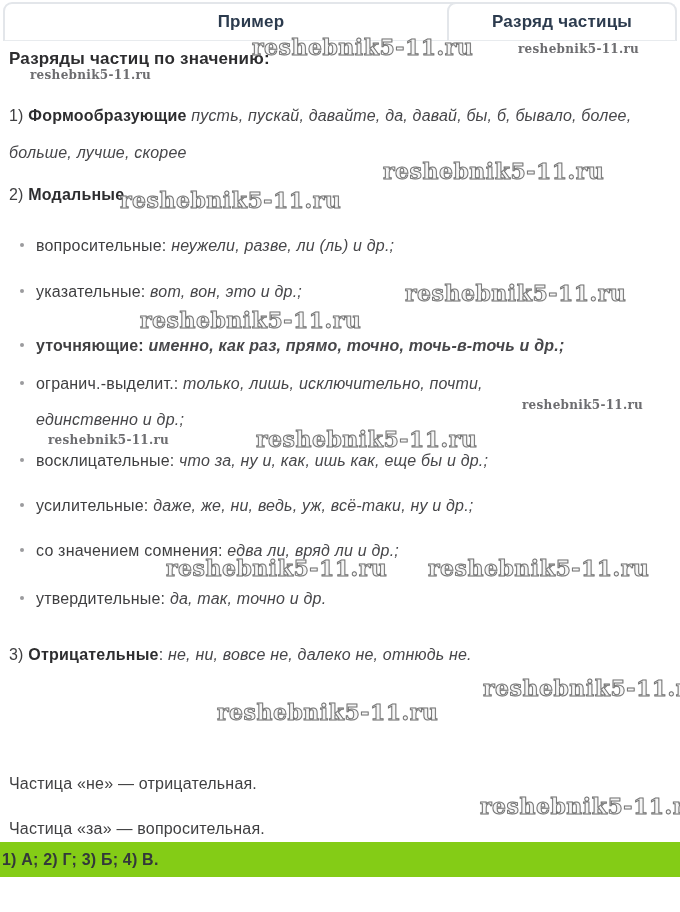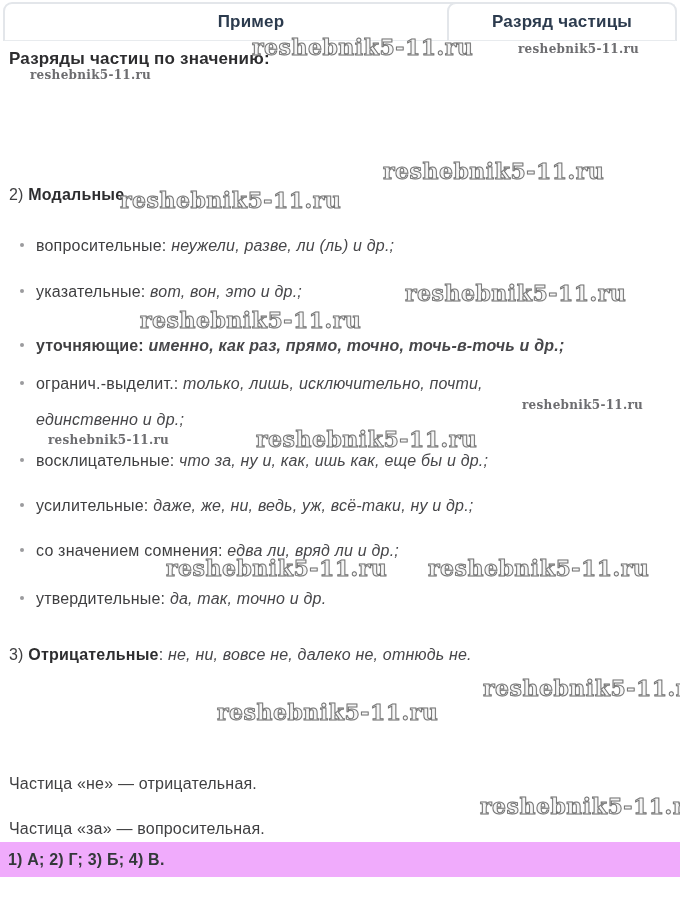--- a/index.html
+++ b/index.html
@@ -30,22 +30,22 @@
   .bullet { position:absolute; left:0; padding-left:36px; font-size:16px; line-height:22px; letter-spacing:0.2px; }
   .bullet .dot {
     position:absolute; left:20px; top:8px; width:4px; height:4px;
     border-radius:50%; background:#9b9b9e;
   }
   .bullet.wrap2 { line-height:36px; }
   .bullet.wrap2 .dot { top:15px; }
   
   .answer {
     position:absolute; left:0; right:0; top:842px; height:35px;
-    background:#f0abfc; display:flex; align-items:center;
-    font-size:16px; font-weight:600; color:#33383a; padding-left:8px; letter-spacing:0.2px;
+    background:#84cc16; display:flex; align-items:center;
+    font-size:16px; font-weight:600; color:#33383a; padding-left:2px; letter-spacing:0.2px;
   }
   
   .wm { position:absolute; white-space:nowrap; font-family:"DejaVu Serif","Liberation Serif",serif; font-weight:bold; pointer-events:none; }
   .wm-big {
     font-size:22px; color:#f6f6f6;
     -webkit-text-stroke:1px #757575; text-stroke:1px #757575;
     text-shadow:0 0 1px #8a8a8a;
     letter-spacing:0.5px;
   }
   .wm-small { font-size:12px; color:#6d6d70; letter-spacing:0.3px; }
@@ -57,20 +57,25 @@
 
   <div class="hdr-cell hdr-left">
     <span>Пример</span>
   </div>
   <div class="hdr-cell hdr-right">
     <span>Разряд частицы</span>
   </div>
 
   <div class="line title" style="top:48px;">Разряды частиц по значению:</div>
 
+  <div class="line wrap2" style="top:97px;">
+    <span>1)</span>
+    <span class="bold">Формообразующие</span>
+    <span class="it">пусть, пускай, давайте, да, давай, бы, б, бывало, более, больше, лучше, скорее</span>
+  </div>
 
   <div class="line" style="top:184px;">
     <span>2)</span>
     <span class="bold">Модальные</span>
   </div>
 
   <div class="bullet" style="top:235px;">
     <span class="dot"></span>
     <span>вопросительные:</span>
     <span class="it">неужели, разве, ли (ль) и др.;</span>

